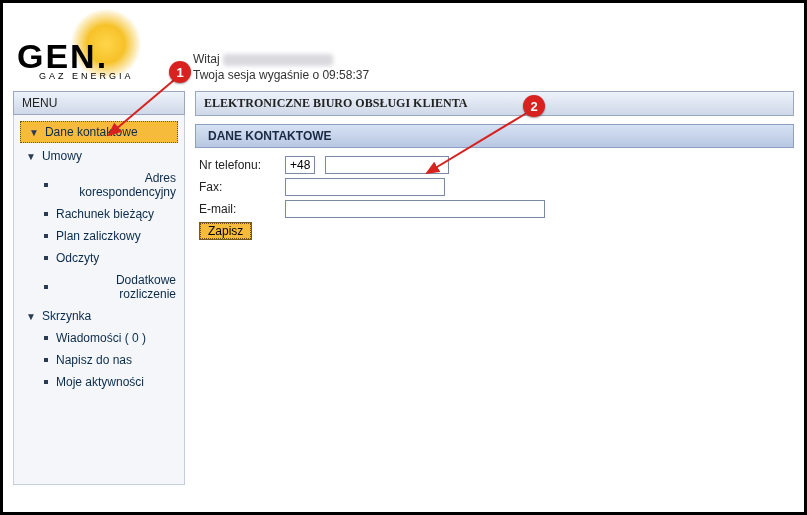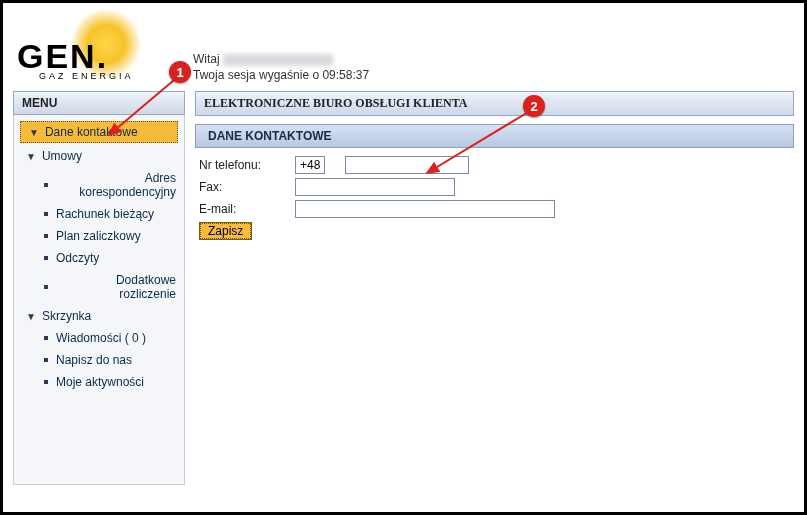--- a/index.html
+++ b/index.html
@@ -80,21 +80,21 @@
     width: 172px;
     flex: 0 0 172px;
   }
   .main {
     flex: 1;
   }
   .panel-head {
     background: linear-gradient(#eef3fb, #cfd8e8);
     border: 1px solid #9aa7c0;
     padding: 4px 8px;
-    font-weight: bold;
+    font-weight: normal;
     font-size: 12px;
     color: #222;
   }
   .panel-body {
     border: 1px solid #c7cedb;
     border-top: none;
     background: #f4f6fa;
     padding: 4px 0 6px 0;
   }
   .sidebar .panel-body { min-height: 370px; }
@@ -143,21 +143,21 @@
     color: #1a2a44;
   }
   .form-area {
     padding: 8px 4px;
     font-size: 12px;
     color: #222;
   }
   .form-row {
     display: flex;
     align-items: center;
-    gap: 20px;
+    gap: 10px;
     margin-bottom: 4px;
   }
   .form-row label {
     width: 76px;
   }
   .form-row input {
     border: 1px solid #7a8aa5;
     height: 18px;
     padding: 1px 4px;
     font-size: 12px;

